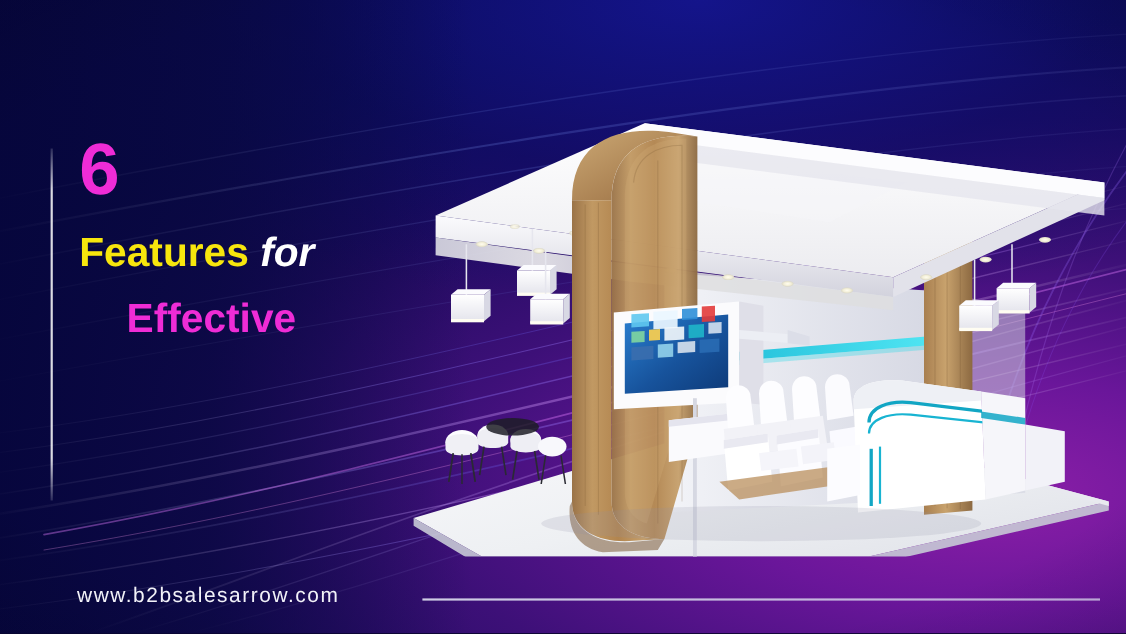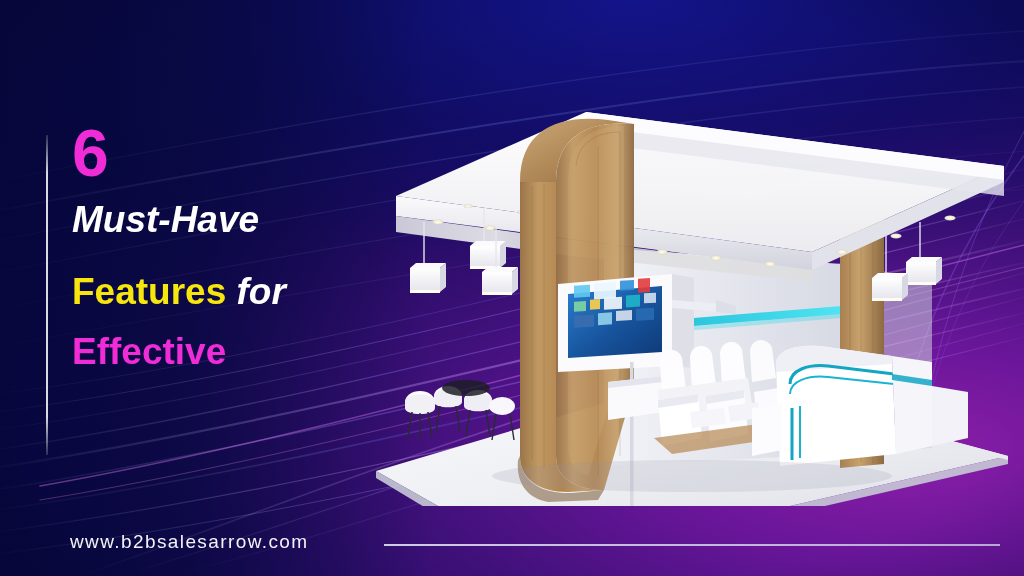--- a/index.html
+++ b/index.html
@@ -53,21 +53,21 @@
   }
   .hl-line{
     font-size:37px; line-height:1.46;
     white-space:nowrap;
   }
   .w-white{ color:#ffffff; font-style:italic; font-weight:700; }
   .w-yellow{ color:#f7e60d; font-weight:800; font-style:normal; }
   .w-magenta{ color:#ef2cd6; font-weight:800; font-style:normal; }
   .hl-line.l2{ margin-top:8px; }
   .hl-line.l3{ margin-top:18px; }
-  .hl-line.l4{ margin-top:6px; }
+  .hl-line.l4{ margin-top:6px;margin-left:43px; }
   .hl-line.l5{ margin-top:6px; }
   .hl-line.l6{ margin-top:2px; }
 
   
   .footer-url{
     position:absolute; left:70px; top:531px;
     color:#f2f2f8; font-size:19px; letter-spacing:1.4px; font-weight:400;
   }
   .footer-rule{
     position:absolute; left:384px; top:544px; width:616px; height:2px;
@@ -454,23 +454,20 @@
         <polygon points="560,330 596,336 596,382 560,390" fill="#f2f2f8"></polygon>
       </g>
 
       <ellipse cx="320" cy="420" rx="200" ry="16" fill="#8f8fa8" opacity=".18"></ellipse>
     </svg>
   </div>
 
   <div class="accent-rule"></div>
   <div class="headline">
     <div class="hl-num">6</div>
-    <div class="hl-line l2">
-      <span class="w-white">Must-Have</span>
-    </div>
     <div class="hl-line l3">
       <span class="w-yellow">Features</span>
       <span class="w-white">for</span>
     </div>
     <div class="hl-line l4">
       <span class="w-magenta">Effective</span>
     </div>
   </div>
 
   <div class="footer-url">www.b2bsalesarrow.com</div>

